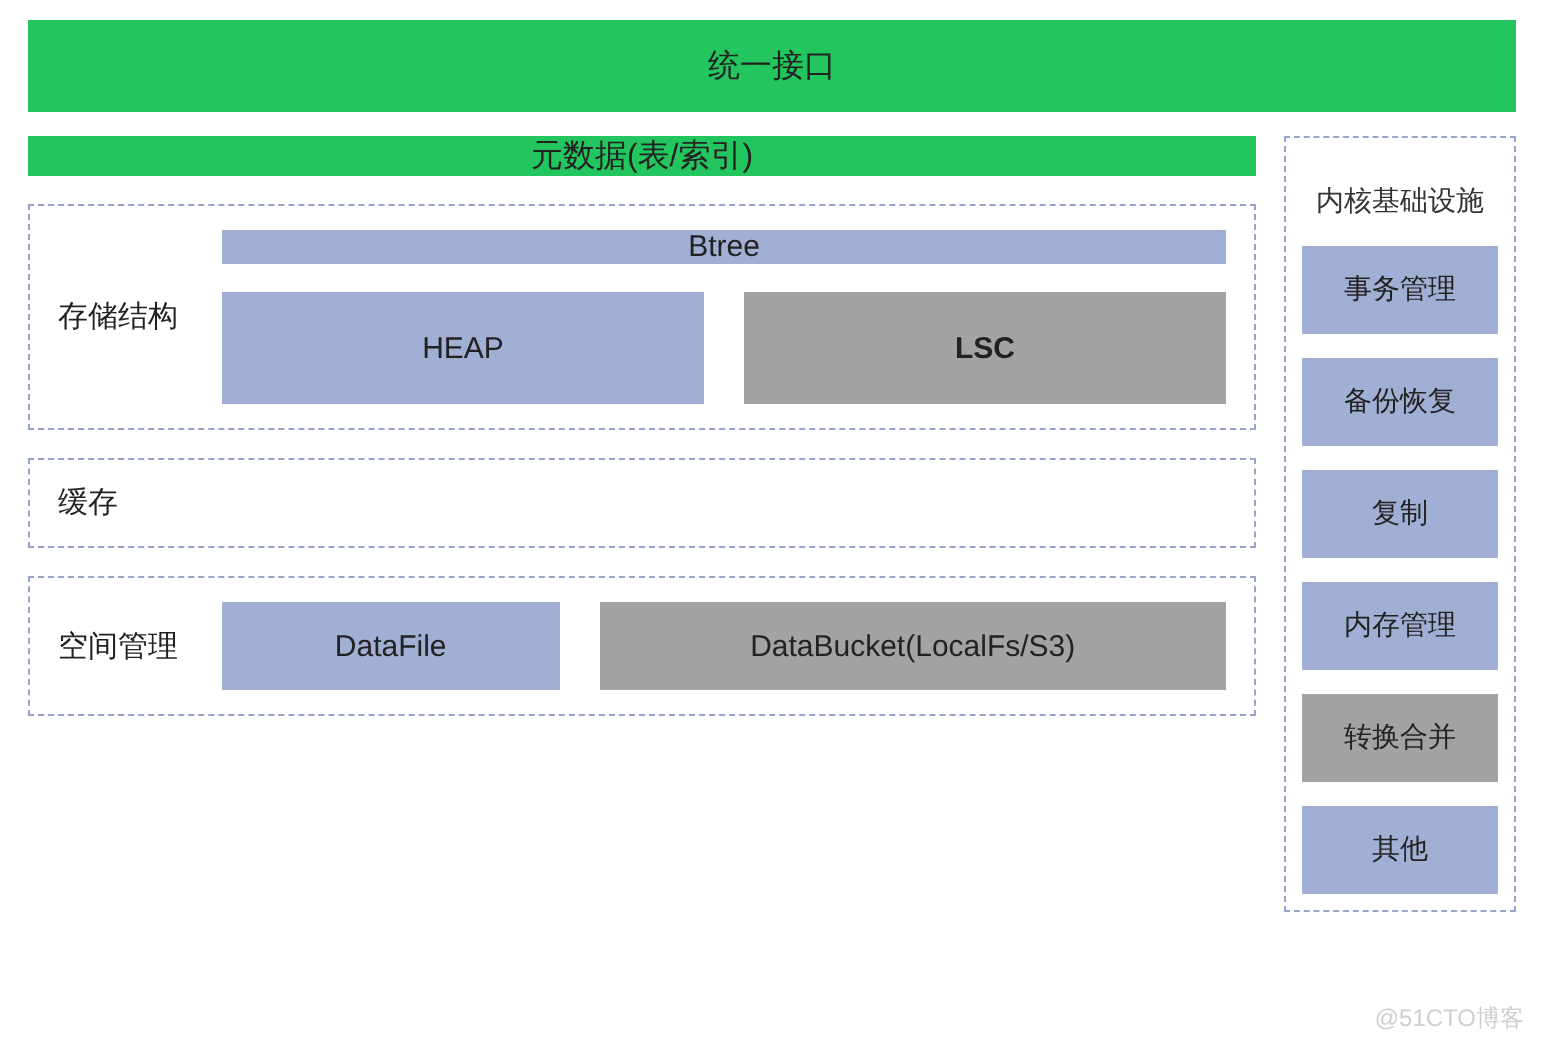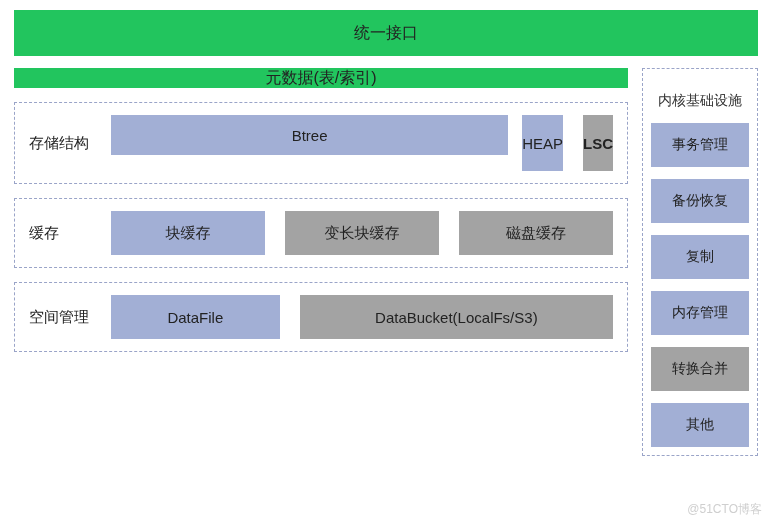--- a/index.html
+++ b/index.html
@@ -54,21 +54,21 @@
     align-items: center;
     gap: 18px;
   }
   .group-label {
     width: 64px;
     font-size: 15px;
     color: #222;
     text-align: left;
     flex-shrink: 0;
   }
-  .group-body { flex: 1; display: flex; flex-direction: row; gap: 14px; }
+  .group-body { flex: 1; display: flex; flex-direction: column; gap: 14px; }
   .cells { display: flex; gap: 20px; }
   .cell {
     flex: 1;
     height: 44px;
     display: flex;
     align-items: center;
     justify-content: center;
     font-size: 15px;
   }
   .full { width: 100%; }
@@ -112,31 +112,20 @@
           </div>
           <div class="cell blue bold">
             <span>LSC</span>
           </div>
         </div>
       </div>
     </div>
 
     <div class="group">
       <div class="group-label">缓存</div>
-      <div class="cells" style="flex:1;">
-        <div class="cell purple">
-          <span>块缓存</span>
-        </div>
-        <div class="cell blue">
-          <span>变长块缓存</span>
-        </div>
-        <div class="cell blue">
-          <span>磁盘缓存</span>
-        </div>
-      </div>
     </div>
 
     <div class="group">
       <div class="group-label">空间管理</div>
       <div class="cells" style="flex:1;">
         <div class="cell purple" style="flex:0.7">
           <span>DataFile</span>
         </div>
         <div class="cell blue" style="flex:1.3">
           <span>DataBucket(LocalFs/S3)</span>

